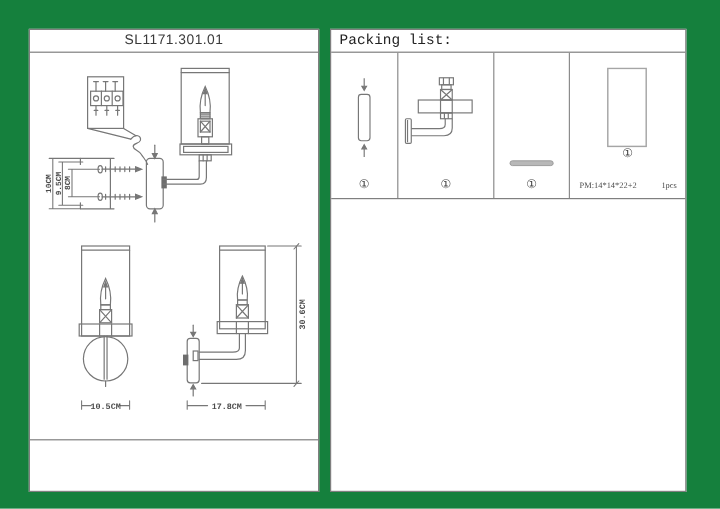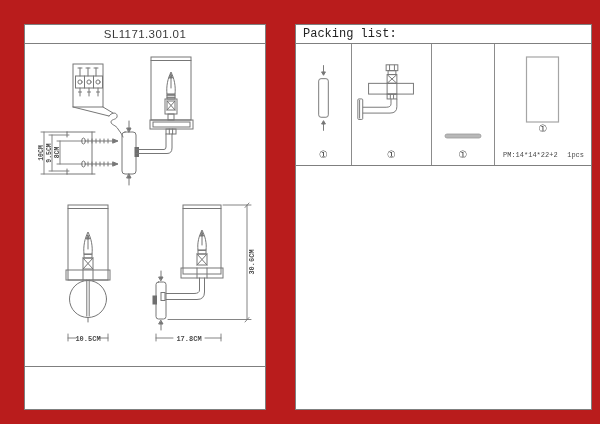--- a/index.html
+++ b/index.html
@@ -1,39 +1,39 @@
 <!DOCTYPE html>
 <html><head>
 <meta charset="utf-8">
 <style>
   * { margin:0; padding:0; box-sizing:border-box; }
   html,body { width:600px; height:424px; background:#ffffff; font-family:"Liberation Sans",sans-serif; }
-  .page { position:relative; width:600px; height:424px; background:#b91c1c; overflow:hidden; }
+  .page { position:relative; width:600px; height:424px; background:#15803d; overflow:hidden; }
   .panel { position:absolute; top:24px; height:386px; border:1.5px solid #7f7f7f; background:#fff; display:flex; flex-direction:column; }
   .panel-left  { left:24px;  width:242px; }
-  .panel-right { left:275px; width:297px;margin-left:20px; }
+  .panel-right { left:275px; width:297px; }
 
   .title-band { height:19px; border-bottom:1.5px solid #7f7f7f; display:flex; align-items:center; justify-content:center;
                 font-size:11.5px; color:#3a3a3a; letter-spacing:.4px; }
   .drawing-area { height:322px; position:relative;font-weight:bold; }
   .bottom-band { flex:1; border-top:1.5px solid #7f7f7f; }
 
   .pack-header { height:19px; border-bottom:1.5px solid #7f7f7f; display:flex; align-items:center; padding-left:7px;
                  font-family:"Liberation Mono",monospace; font-size:12px; color:#222; }
   .pack-row { height:122px; border-bottom:1.5px solid #7f7f7f; display:flex; }
   .pack-cell { display:flex; flex-direction:column; align-items:center; border-right:1px solid #8c8c8c; }
   .pack-cell.c1 { width:56px; } .pack-cell.c2 { width:80px; } .pack-cell.c3 { width:63px; }
   .pack-cell.c4 { flex:1; border-right:none; }
   .icon-box { flex:1; width:100%; display:flex; align-items:center; justify-content:center; }
   .pack-cell.c3 .icon-box { align-items:flex-end; padding-bottom:7px; }
   .pack-cell.c4 .icon-box { align-items:flex-start; padding-top:12px; flex:0 0 auto; }
   .qty { font-family:"DejaVu Sans",sans-serif; font-size:10px; color:#444; margin-bottom:5px; line-height:1; }
   .pack-cell.c4 .qty { margin-bottom:0; }
   .note-row { margin-top:auto; width:100%; display:flex; justify-content:space-between; align-items:center;
-              padding:0 7px 6px 8px; font-family:Liberation Mono, monospace; font-size:7px; color:#4a4a4a; white-space:nowrap; }
+              padding:0 7px 6px 8px; font-family:Liberation Serif, serif; font-size:7px; color:#4a4a4a; white-space:nowrap; }
   .pack-rest { flex:1; }
 
   svg text { font-family:"Liberation Mono",monospace; fill:#4a4a4a; stroke:none; }
 </style>
 </head>
 <body>
 
 <div class="page">
 
   <div class="panel panel-left">

